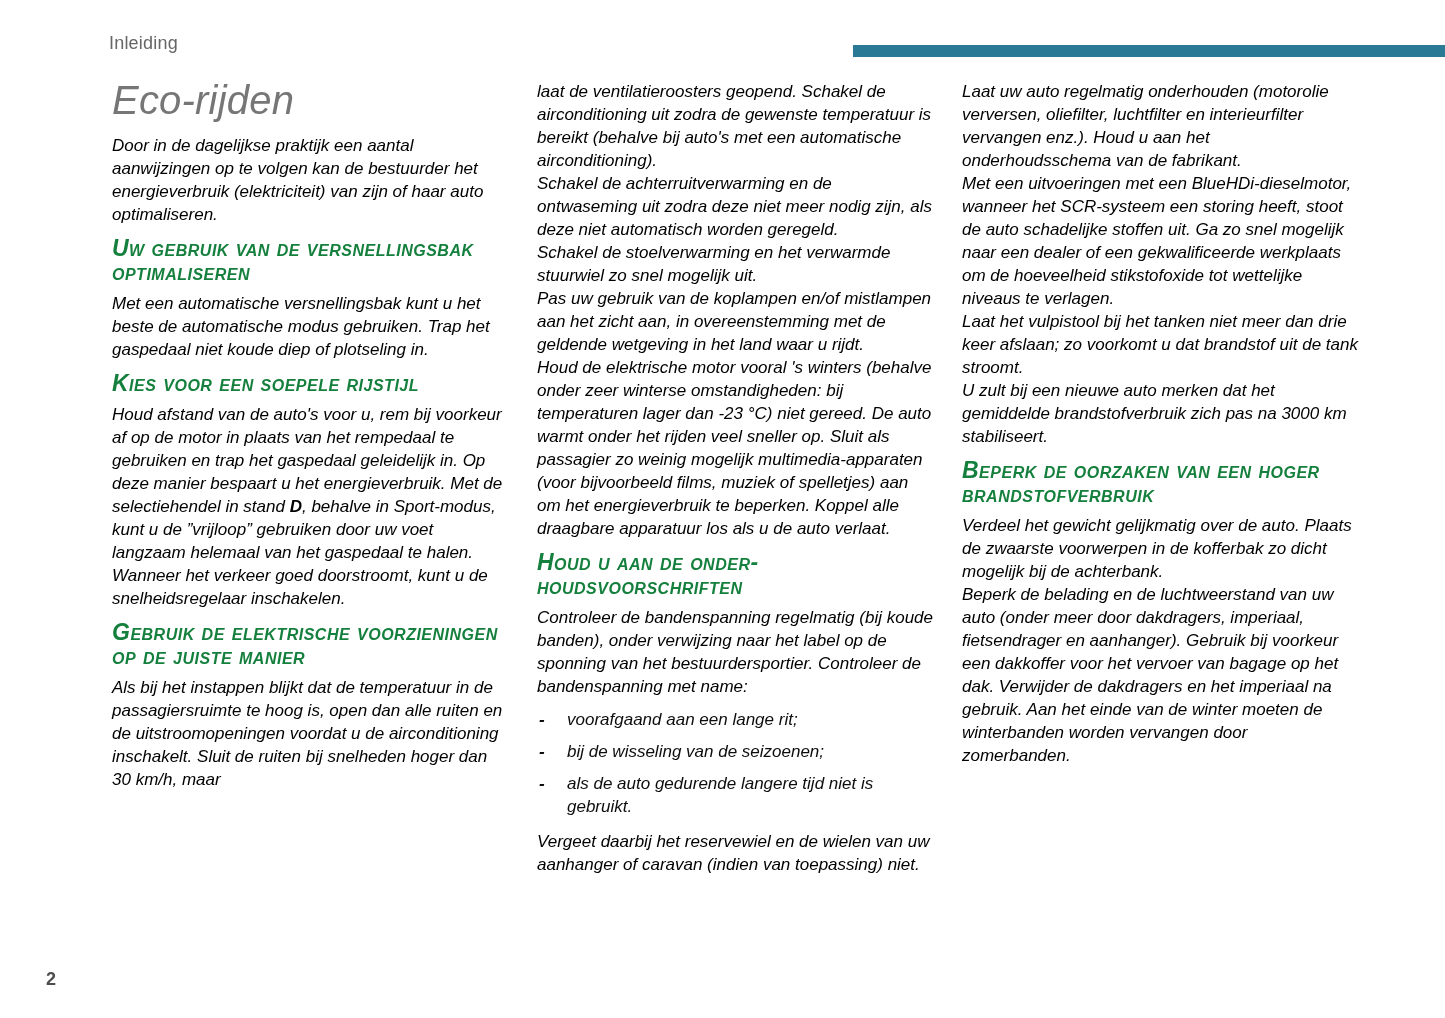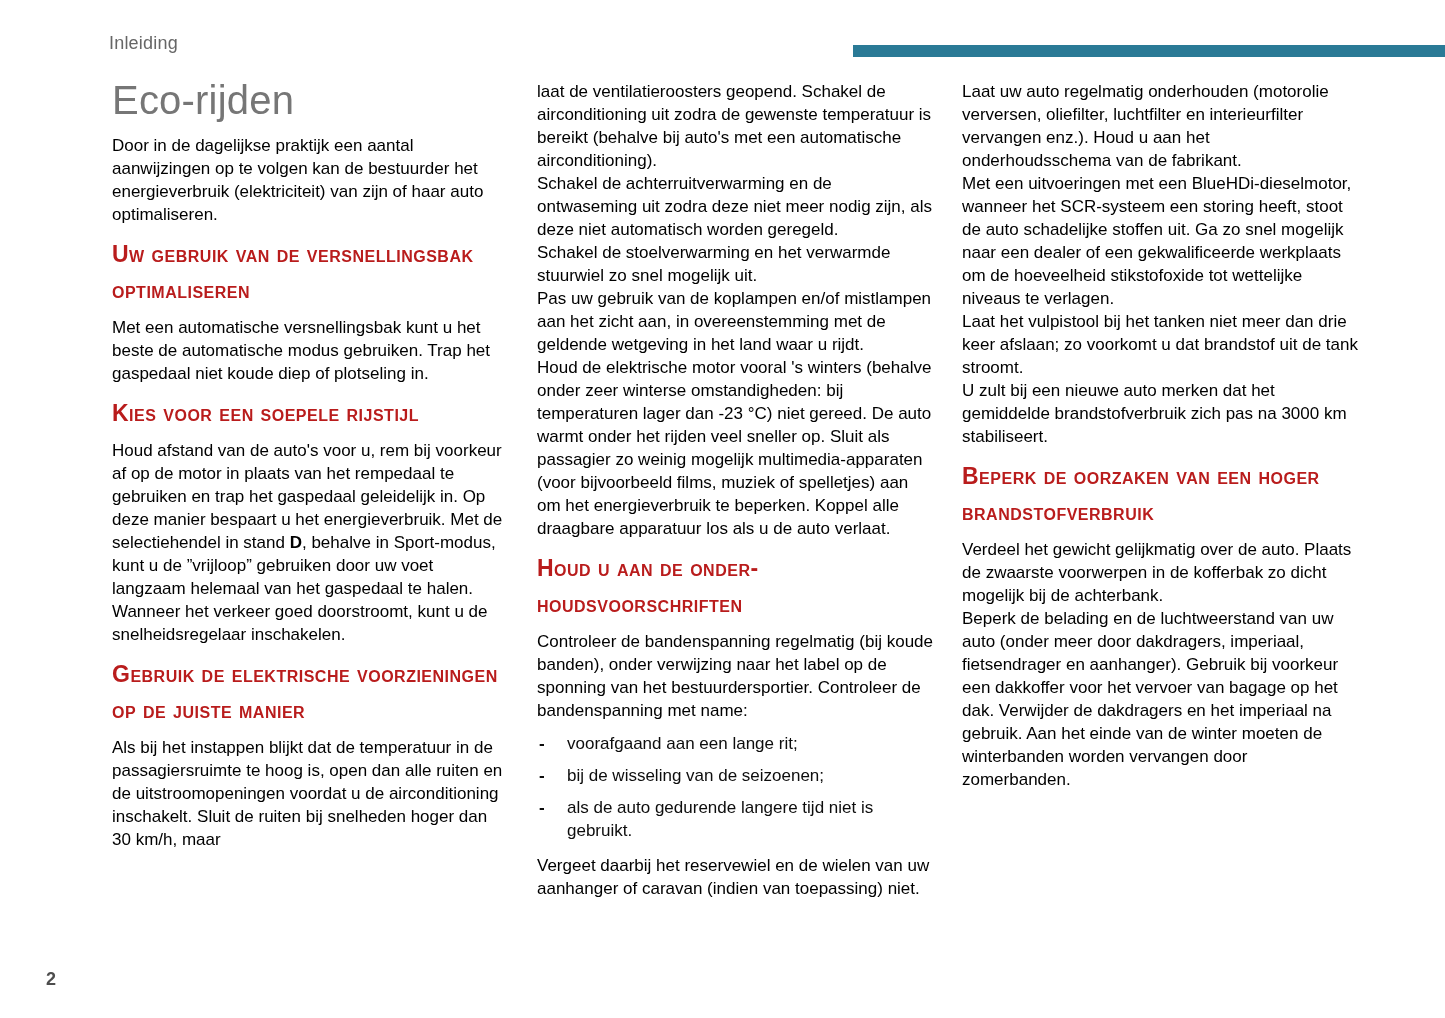--- a/index.html
+++ b/index.html
@@ -15,34 +15,34 @@
   .header-label{
     position:absolute;left:109px;top:33px;
     font-size:18px;color:#666666;letter-spacing:0.2px;
   }
   .page-number{
     position:absolute;left:46px;top:969px;
     font-size:18px;font-weight:bold;color:#4d4d4d;
   }
   .content{
     position:absolute;left:112px;top:80px;right:86px;
-    display:flex;gap:28px;align-items:flex-start;
+    display:flex;gap:28px;align-items:flex-start;font-style:italic;
   }
   .col{flex:1 1 0;min-width:0;}
   .page-title{
     font-size:40px;line-height:1.0;font-weight:400;color:#767676;
     margin:0 0 14px 0;letter-spacing:0.2px;
   }
   .col p{
     margin:0;font-size:17px;line-height:23px;color:#000000;
   }
   .col p .b{font-weight:bold;}
   .col h2{
     font-variant:small-caps;
-    font-size:23px;line-height:36px;font-weight:bold;color:#b91c1c;
+    font-size:23px;line-height:24px;font-weight:bold;color:#15803d;
     letter-spacing:0.5px;
     margin:10px 0 8px 0;
   }
   .col ul{
     list-style:none;margin:10px 0 12px 0;padding:0;
   }
   .col ul li{
     position:relative;padding-left:30px;margin:0 0 9px 0;
     font-size:17px;line-height:23px;
   }

